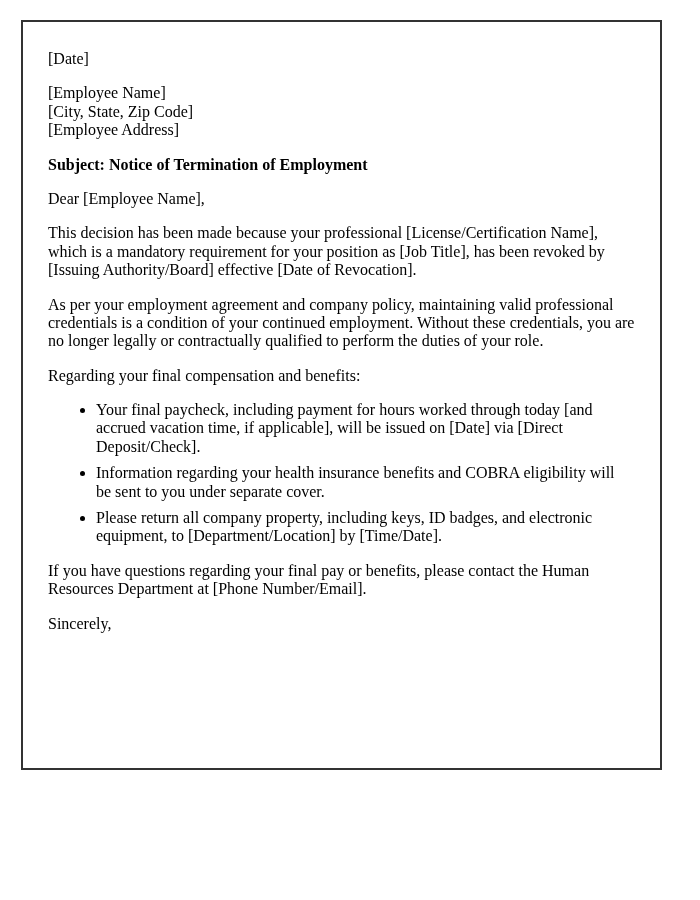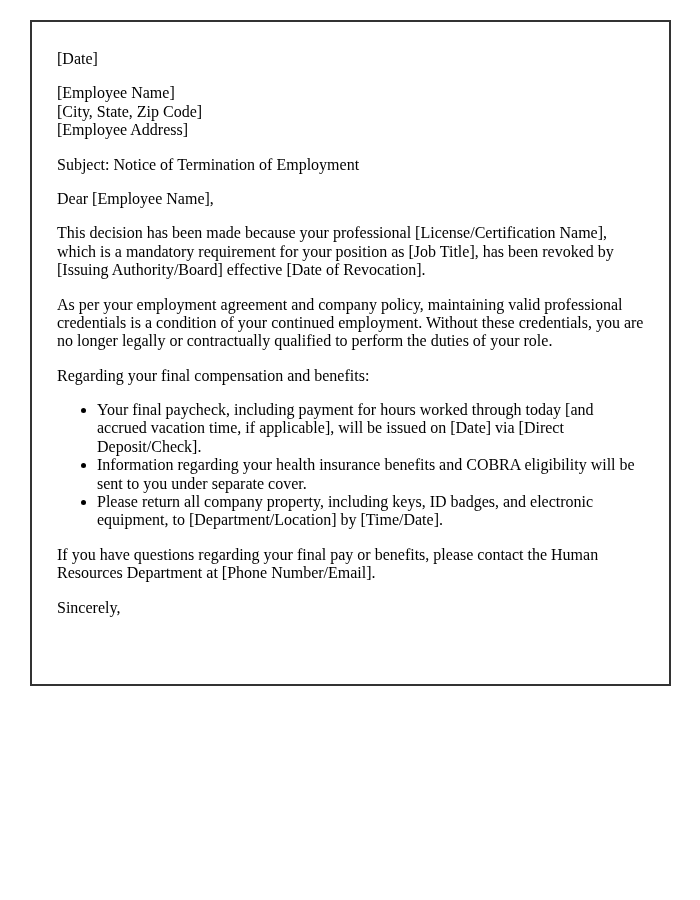--- a/index.html
+++ b/index.html
@@ -8,48 +8,48 @@
     background: #ffffff;
   }
   body {
     width: 700px;
     height: 900px;
     position: relative;
     font-family: "Liberation Serif", serif;
   }
   .letter {
     position: absolute;
-    left: 30px;
+    left: 21px;
     top: 20px;
     width: 641px;
-    height: 666px;
+    height: 750px;
     box-sizing: border-box;
     border: 2px solid #333333;
     padding: 28px 25px 0 25px;
     background: #ffffff;
     color: #000000;
     font-size: 16px;
     line-height: 1.15;
     overflow: hidden;
   }
   .letter p {
     margin: 16px 0;
   }
   .letter p.first {
     margin-top: 0;
   }
   .subject {
-    font-weight: normal;
+    font-weight: bold;
   }
   ul.benefits-list {
     margin: 16px 0;
     padding-left: 40px;
   }
   ul.benefits-list li {
-    margin: 0;
+    margin: 8px;
   }
 </style>
 </head>
 <body>
 
 <div class="letter">
 
   <p class="first">[Date]</p>
 
   <p class="address-block">

